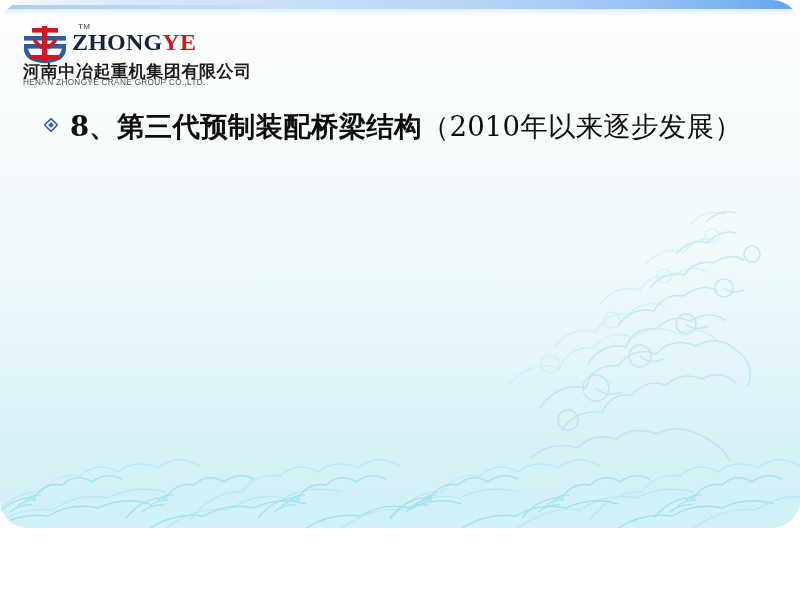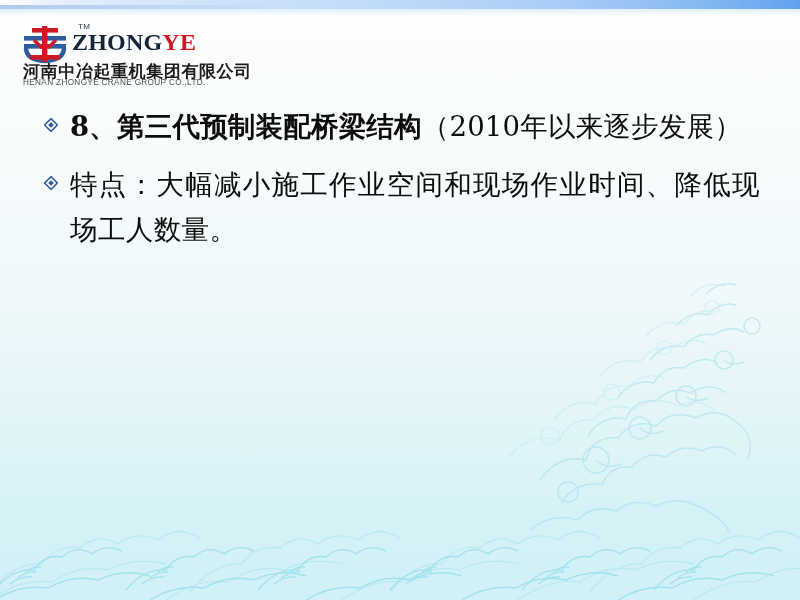--- a/index.html
+++ b/index.html
@@ -10,30 +10,31 @@
     width: 800px;
     height: 600px;
     overflow: hidden;
     font-family: "Liberation Serif", "DejaVu Serif", serif;
   }
 
   
   #slide {
     position: relative;
     width: 800px;
-    height: 600px;
+    height: 528px;
     overflow: hidden;
     background: linear-gradient(to bottom,
         #fdfefe 0%,
         #fbfdfd 12%,
         #f6fbfc 30%,
         #eef8fa 52%,
         #e2f5f8 70%,
         #d6f2f6 85%,
         #d0f1f6 100%);
+    border-radius: 28px;
   }
 
   
   #top-stripe {
     position: absolute;
     top: 0; left: 0;
     width: 800px;
     height: 9px;
     background: linear-gradient(to right,
        #ffffff 0%,
@@ -293,24 +294,15 @@
         <svg width="14" height="14" viewBox="0 0 14 14">
           <path d="M7 0.6 L13.4 7 L7 13.4 L0.6 7 Z" fill="#ffffff" stroke="#2f5f9e" stroke-width="1.5"></path>
           <path d="M7 4.2 L9.8 7 L7 9.8 L4.2 7 Z" fill="#2f5f9e"></path>
         </svg>
       </div>
       <div class="bullet-text first"><span>8、第三代预制装配桥梁结构</span><span class="paren">（2010年以来逐步发展）</span></div>
     </div>
 
 
 
-    <div class="bullet-row">
-      <div class="bullet-marker">
-        <svg width="14" height="14" viewBox="0 0 14 14">
-          <path d="M7 0.6 L13.4 7 L7 13.4 L0.6 7 Z" fill="#ffffff" stroke="#2f5f9e" stroke-width="1.5"></path>
-          <path d="M7 4.2 L9.8 7 L7 9.8 L4.2 7 Z" fill="#2f5f9e"></path>
-        </svg>
-      </div>
-      <div class="bullet-text">特点：大幅减小施工作业空间和现场作业时间、降低现场工人数量。</div>
-    </div>
 
   </div>
 </div>
 
 </body></html>

